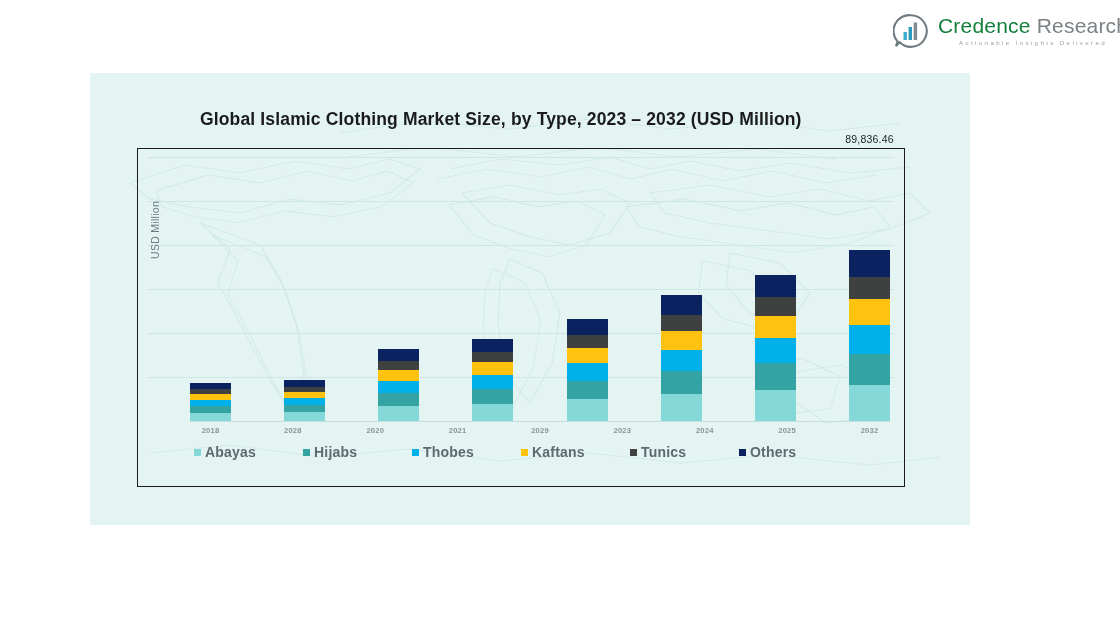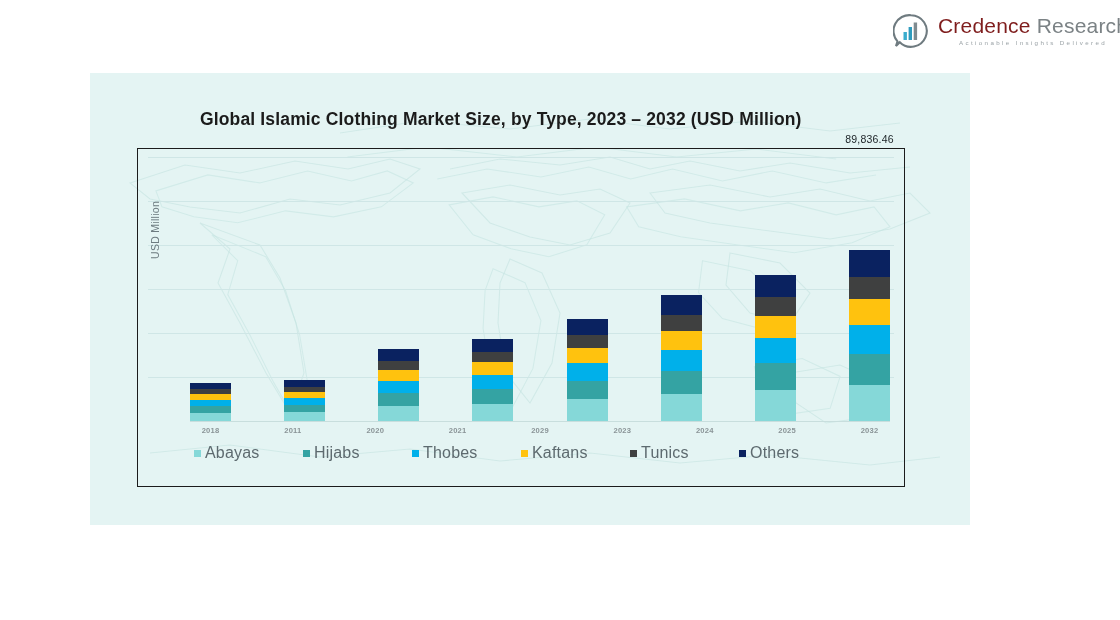--- a/index.html
+++ b/index.html
@@ -5,21 +5,21 @@
   html,body{margin:0;padding:0;}
   body{width:1120px;height:620px;background:#ffffff;
        font-family:"Liberation Sans",sans-serif;overflow:hidden;position:relative;}
 
   
   #logo{position:absolute;left:893px;top:8px;width:210px;height:46px;
         display:flex;align-items:center;gap:9px;}
   #logo-mark{width:36px;height:36px;position:relative;flex:0 0 auto;}
   #logo-text{display:flex;flex-direction:column;line-height:1;}
   #logo-title{font-size:21px;letter-spacing:.2px;white-space:nowrap;}
-  #logo-title .c1{color:#7f1d1d;}
+  #logo-title .c1{color:#15803d;}
   #logo-title .c2{color:#7b8285;}
   #logo-sub{font-size:6.2px;color:#9aa2a6;letter-spacing:2.35px;
             margin-top:4px;white-space:nowrap;text-align:center;}
 
   
   #panel{position:absolute;left:90px;top:73px;width:880px;height:452px;
          background:#e4f4f3;overflow:hidden;}
   #panel-map{position:absolute;inset:0;opacity:.5;}
 
   #chart-title{position:absolute;left:110px;top:36px;font-size:17.5px;
@@ -50,21 +50,21 @@
   #axis-line{position:absolute;left:52px;right:14px;top:272px;height:1px;background:#c8dedd;}
 
   #xlabels{position:absolute;left:52px;right:14px;top:277px;
            display:flex;justify-content:space-between;}
   .xtick{width:41px;text-align:center;font-size:7.6px;color:#8a9497;letter-spacing:.2px;font-weight:bold;}
 
   #legend{position:absolute;left:0;right:0;top:295px;
           display:flex;justify-content:center;gap:0;}
   .lg-item{display:flex;align-items:center;gap:4px;width:109px;}
   .lg-sw{width:7px;height:7px;flex:0 0 auto;}
-  .lg-tx{font-size:16px;color:#5d6a6f;letter-spacing:.2px;white-space:nowrap;}
+  .lg-tx{font-size:14px;color:#5d6a6f;letter-spacing:.2px;white-space:nowrap;font-weight:bold;}
 
   #footnote{position:absolute;left:47px;top:420px;font-size:12.5px;color:#2b3134;
             letter-spacing:.1px;white-space:nowrap;}
 </style>
 </head>
 <body>
 
 <div id="logo">
   <div id="logo-mark">
     <svg width="36" height="36" viewBox="0 0 36 36">
@@ -223,21 +223,21 @@
         </div>
 
 
       </div>
     </div>
 
     <div id="axis-line"></div>
 
     <div id="xlabels">
       <div class="xtick">2018</div>
-      <div class="xtick">2011</div>
+      <div class="xtick">2028</div>
       <div class="xtick">2020</div>
       <div class="xtick">2021</div>
       <div class="xtick">2029</div>
       <div class="xtick">2023</div>
       <div class="xtick">2024</div>
       <div class="xtick">2025</div>
       <div class="xtick">2032</div>
     </div>
 
     <div id="legend">

